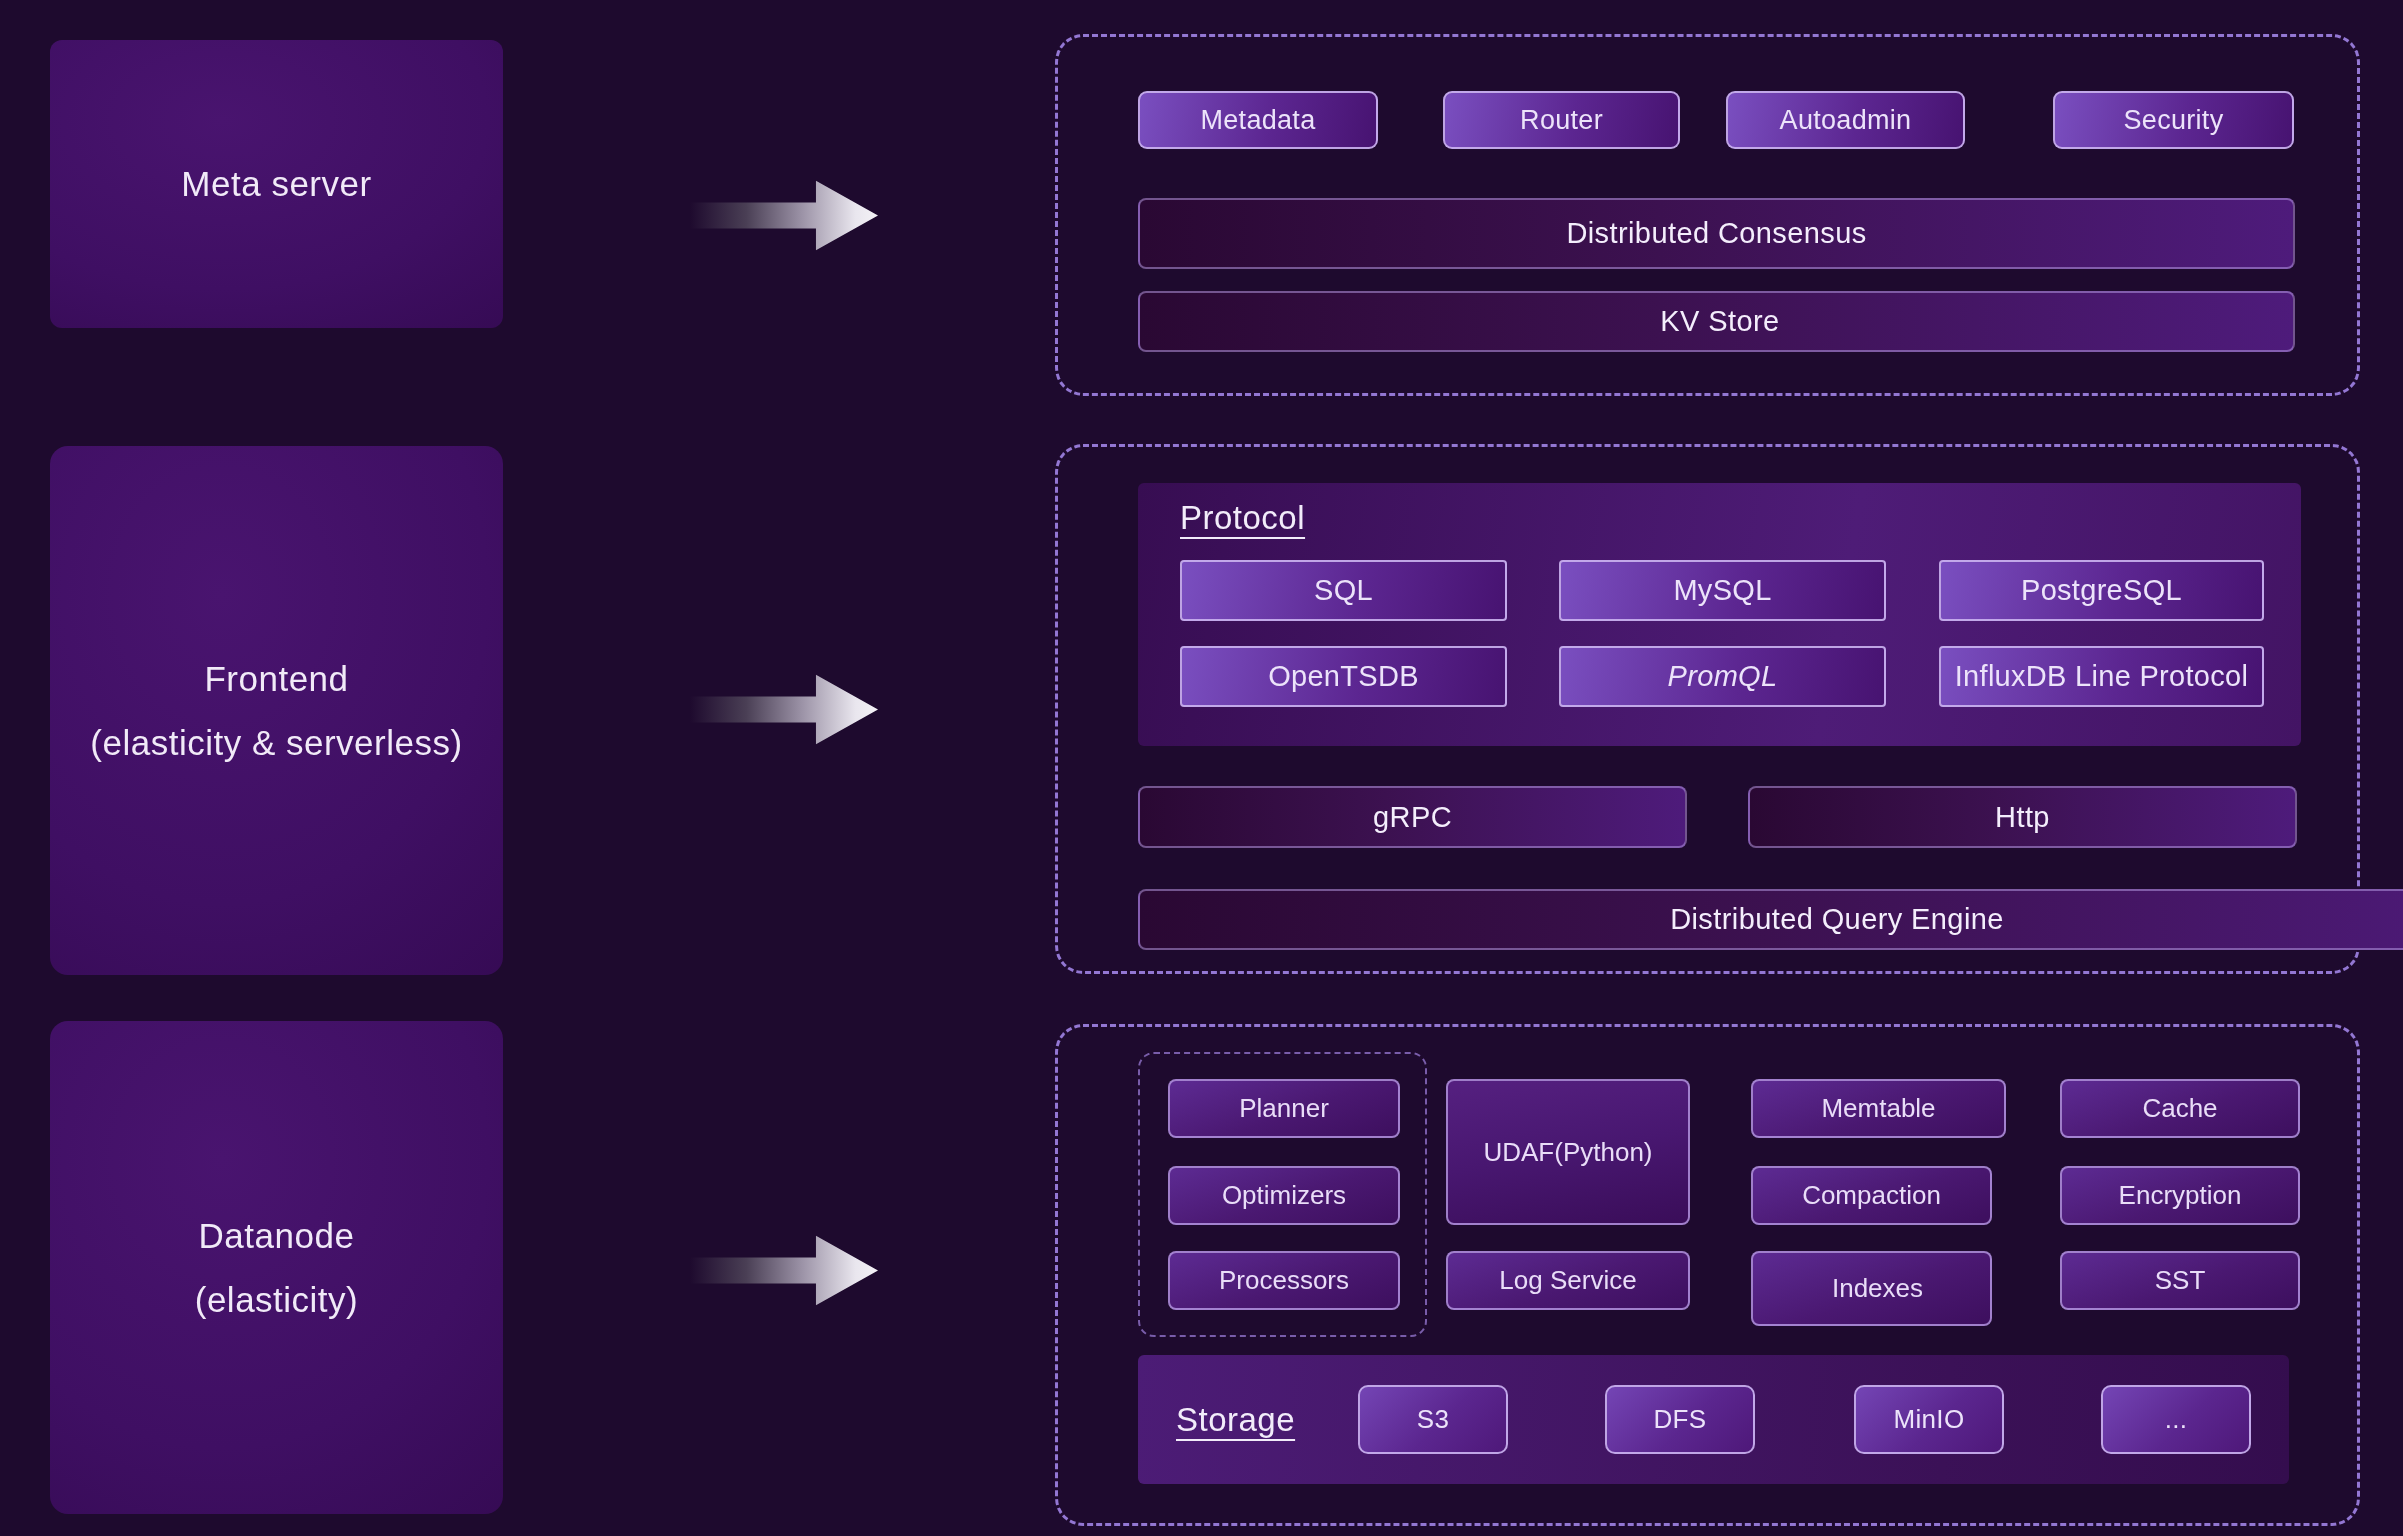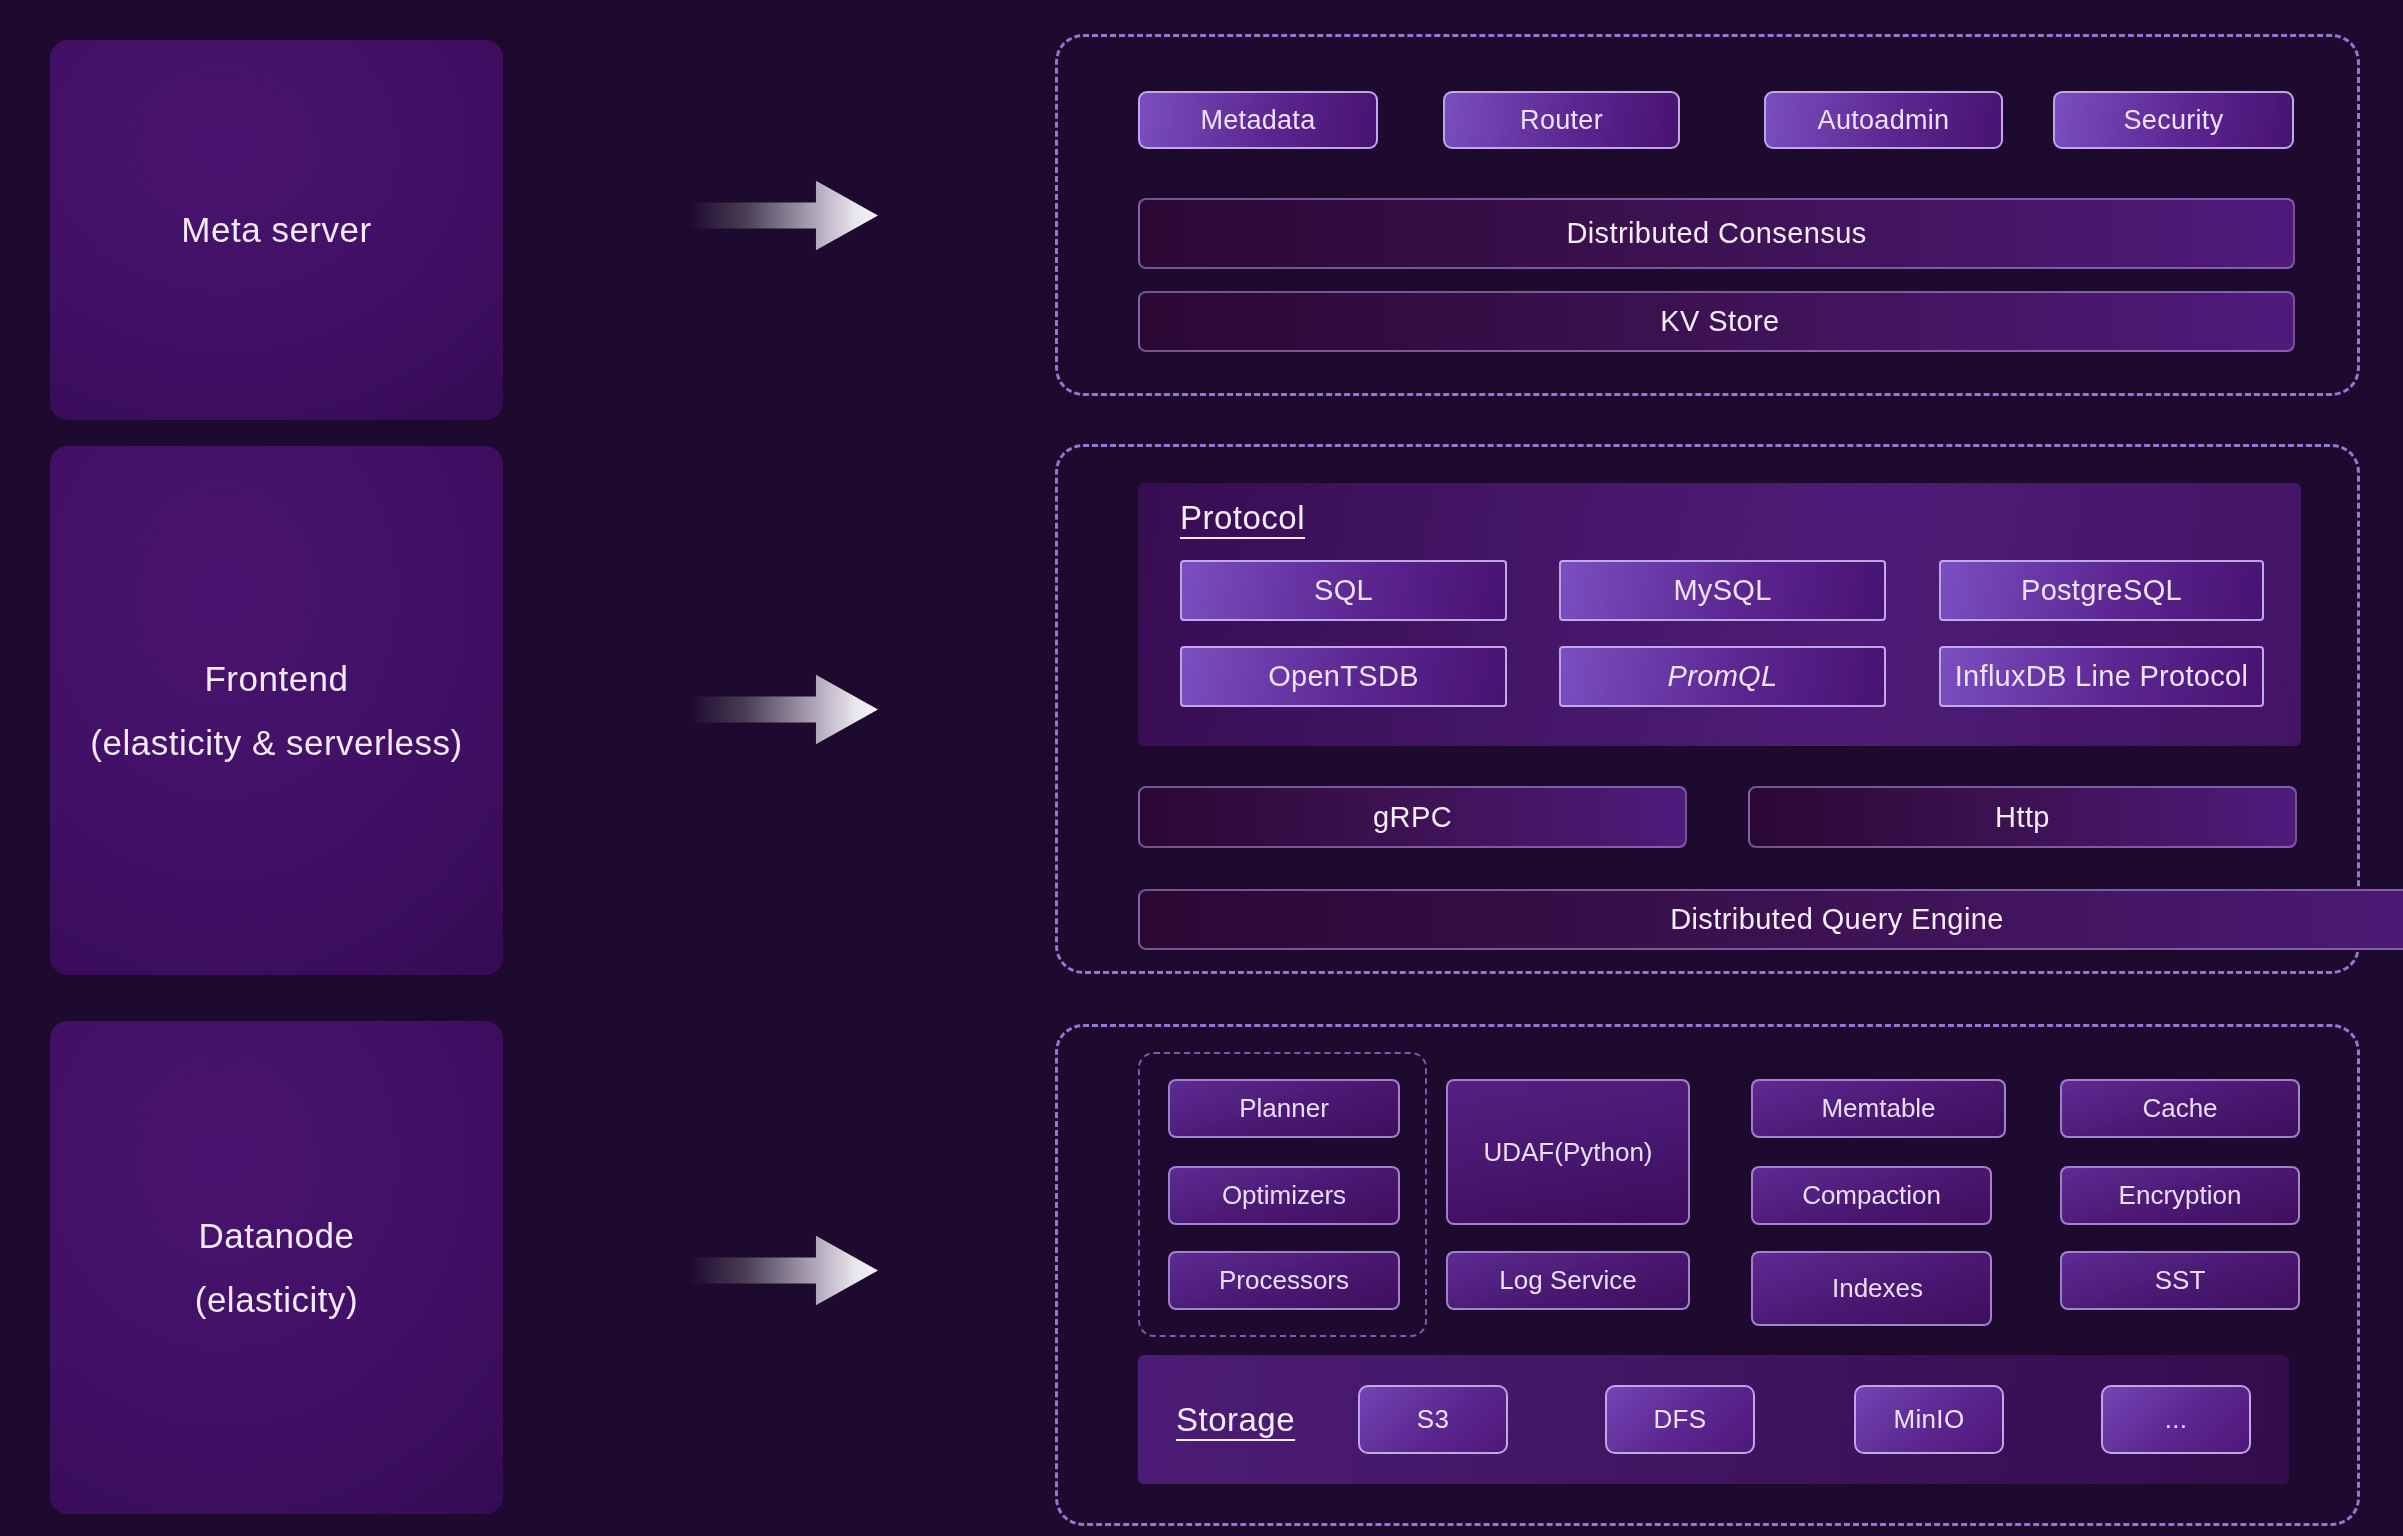--- a/index.html
+++ b/index.html
@@ -26,21 +26,21 @@
     display: flex;
     flex-direction: column;
     align-items: center;
     justify-content: center;
     text-align: center;
     color: #f1eaf8;
     font-size: 35px;
     line-height: 1.82;
     letter-spacing: 0.5px;
   }
-  #box-meta     { top: 40px;   height: 380px; }
+  #box-meta     { top: 40px;   height: 288px; border-radius: 12px; }
   #box-frontend { top: 446px;  height: 529px; }
   #box-datanode { top: 1021px; height: 493px; }
 
   
   .arrow {
     position: absolute;
     left: 690px;
     width: 188px;
     height: 81px;
     background: linear-gradient(90deg, rgba(40,20,55,0) 0%, #4a3f55 30%, #9d94a8 60%, #e9e6ee 88%, #f4f2f6 100%);
@@ -113,21 +113,21 @@
     font-size: 33px;
     text-decoration: underline;
     text-underline-offset: 8px;
     text-decoration-thickness: 2px;
     letter-spacing: 0.5px;
   }
 
   
   #btn-metadata  { left: 80px;   top: 54px; width: 240px; height: 58px; }
   #btn-router    { left: 385px;  top: 54px; width: 237px; height: 58px; }
-  #btn-autoadmin { left: 706px;  top: 54px; width: 239px; height: 58px; }
+  #btn-autoadmin { left: 668px;  top: 54px; width: 239px; height: 58px; }
   #btn-security  { left: 995px; top: 54px; width: 241px; height: 58px; }
   #bar-consensus { left: 80px;  top: 161px; width: 1157px; height: 71px; }
   #bar-kvstore   { left: 80px;  top: 254px; width: 1157px; height: 61px; padding-left: 7px; }
 
   
   #protocol-panel {
     left: 80px; top: 36px; width: 1163px; height: 263px;
     background: linear-gradient(100deg, #370d52 0%, #4e1c77 60%, #431464 100%);
   }
   #protocol-title { left: 42px; top: 16px; }

